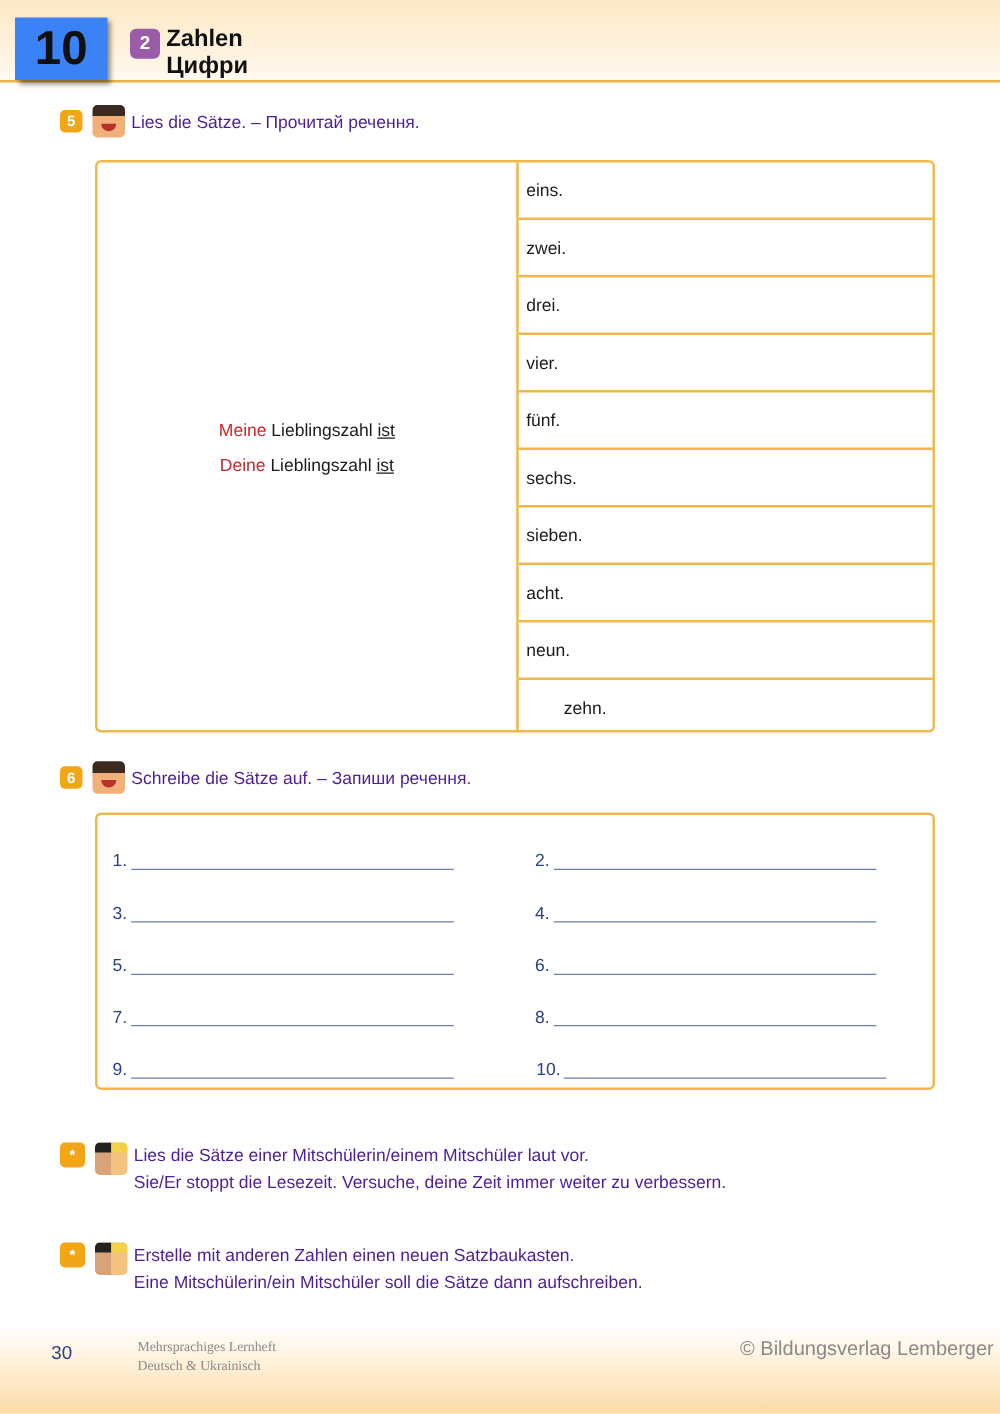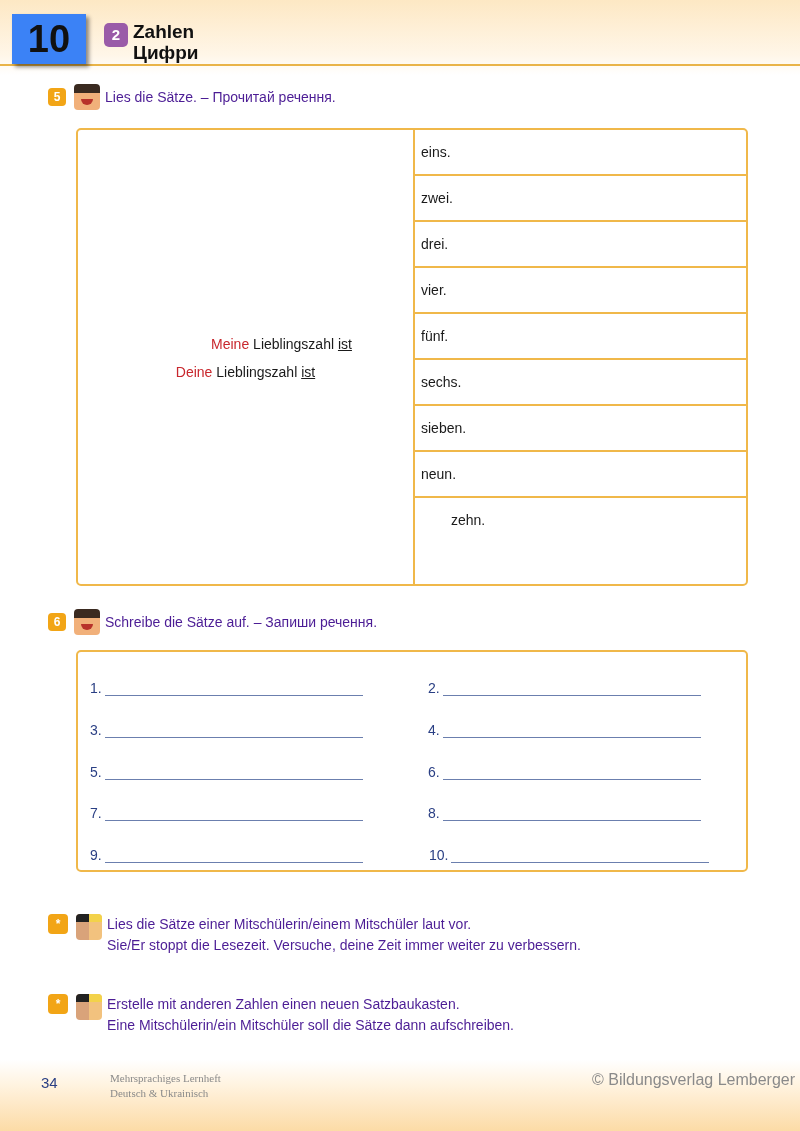--- a/index.html
+++ b/index.html
@@ -73,39 +73,40 @@
 </div>
 
 <div class="task" style="top:84px;">
   <div class="task-num">5</div>
   <div class="avatar single"></div>
   <div class="task-text">Lies die Sätze. – Прочитай речення.</div>
 </div>
 
 <div class="box5">
   <div class="left">
-    <div class="sentence" style="top:206px;margin-left:36px;">
+    <div class="sentence" style="top:206px;">
       <span class="red">Meine</span>
       <span>Lieblingszahl</span>
       <span class="ul">ist</span>
     </div>
     <div class="sentence" style="top:234px;">
       <span class="red">Deine</span>
       <span>Lieblingszahl</span>
       <span class="ul">ist</span>
     </div>
   </div>
   <div class="right">
     <div class="num-row">eins.</div>
     <div class="num-row">zwei.</div>
     <div class="num-row">drei.</div>
     <div class="num-row">vier.</div>
     <div class="num-row">fünf.</div>
     <div class="num-row">sechs.</div>
     <div class="num-row">sieben.</div>
+    <div class="num-row">acht.</div>
     <div class="num-row">neun.</div>
     <div class="num-row">zehn.</div>
   </div>
 </div>
 
 <div class="task" style="top:609px;">
   <div class="task-num">6</div>
   <div class="avatar single"></div>
   <div class="task-text">Schreibe die Sätze auf. – Запиши речення.</div>
 </div>
@@ -164,18 +165,18 @@
 
 <div class="task" style="top:994px; align-items:flex-start;">
   <div class="task-num" style="width:20px;height:20px;line-height:20px;">*</div>
   <div class="avatar pair"></div>
   <div class="task-text">
     <div>Erstelle mit anderen Zahlen einen neuen Satzbaukasten.</div>
     <div>Eine Mitschülerin/ein Mitschüler soll die Sätze dann aufschreiben.</div>
   </div>
 </div>
 
-<div class="footer-num">34</div>
+<div class="footer-num">30</div>
 <div class="footer-text">
   <div>Mehrsprachiges Lernheft</div>
   <div>Deutsch &amp; Ukrainisch</div>
 </div>
 <div class="footer-copy">© Bildungsverlag Lemberger</div>
 
 </body></html>

